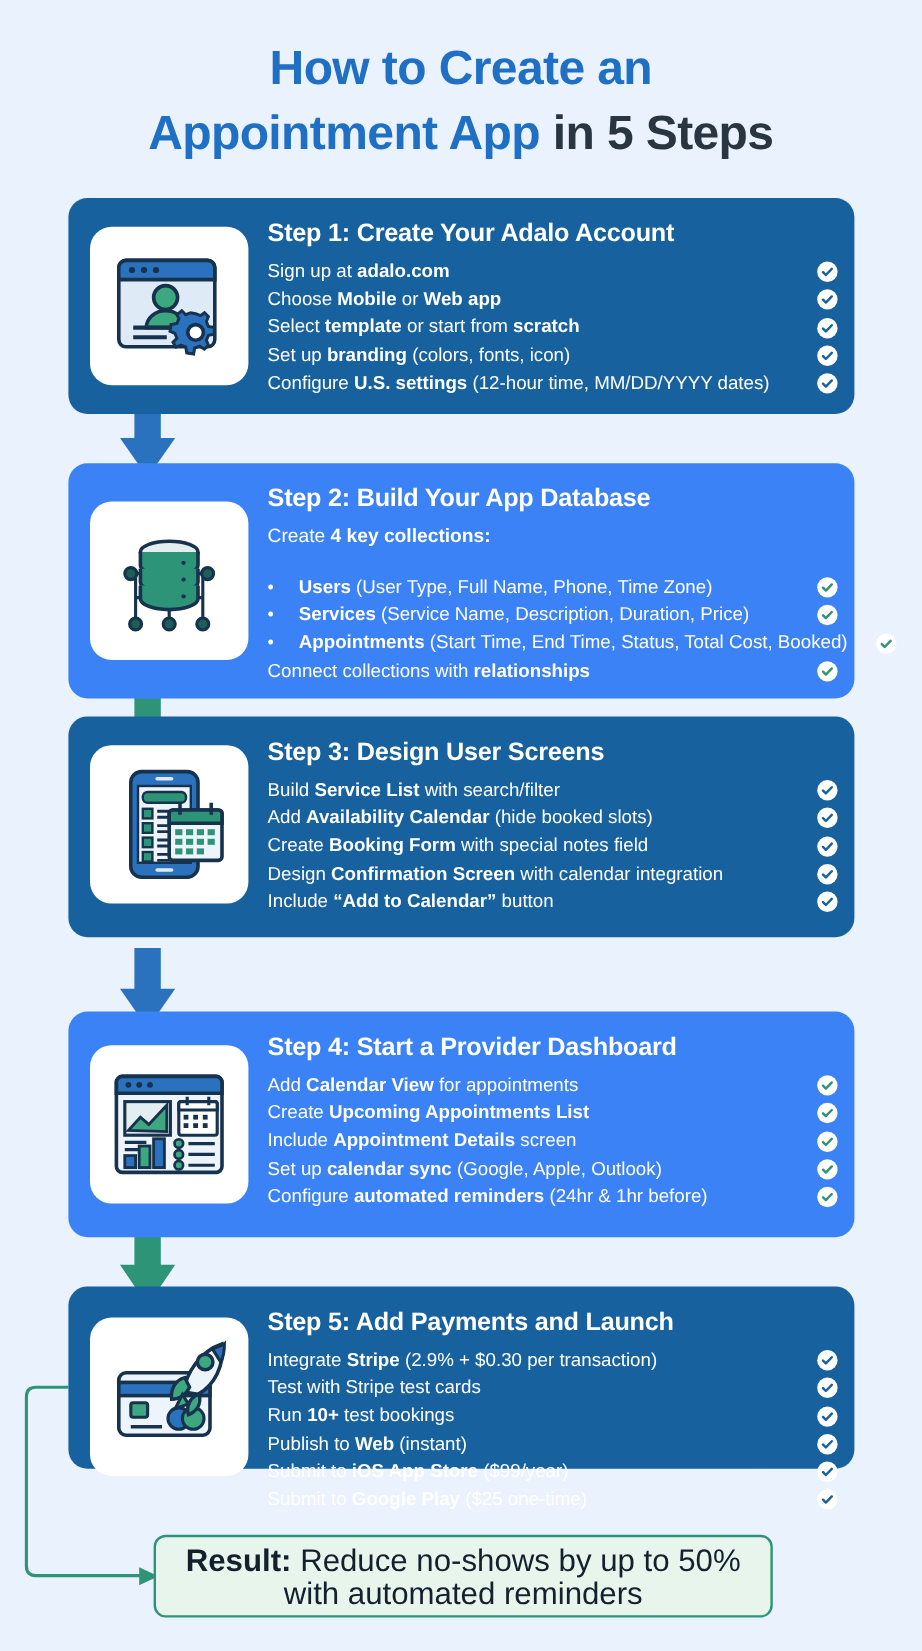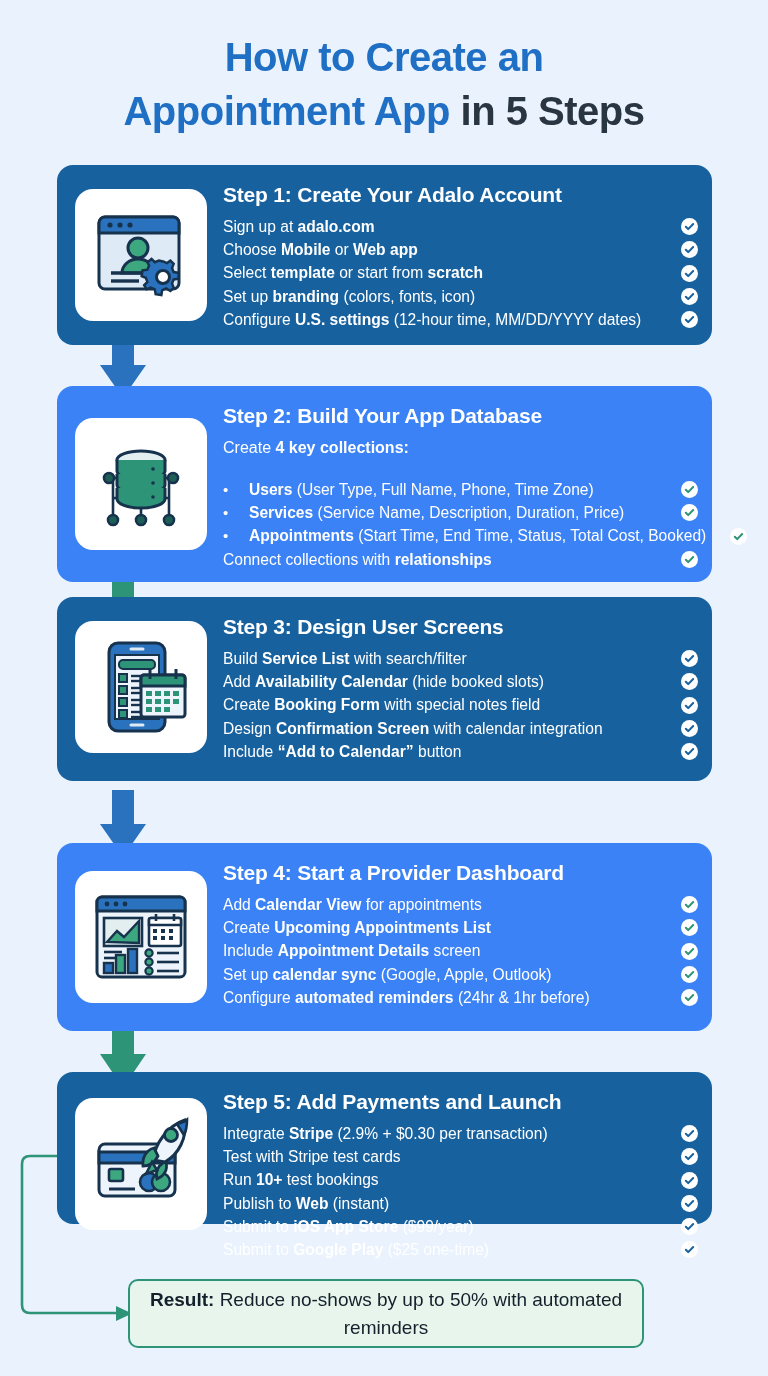--- a/index.html
+++ b/index.html
@@ -71,21 +71,21 @@
 
   
   .result {
     position: absolute;
     background: #e7f5ec;
     border: 2px solid #2e9478;
     border-radius: 10px;
     display: flex; align-items: center; justify-content: center;
     text-align: center;
     color: #14202b;
-    font-size: 19px; line-height: 28px;
+    font-size: 26px; line-height: 28px;
     padding: 0 18px;
   }
   .result b { font-weight: bold; }
 </style>
 </head>
 <body>
 
 <div class="page">
 
   <h1 class="title">

